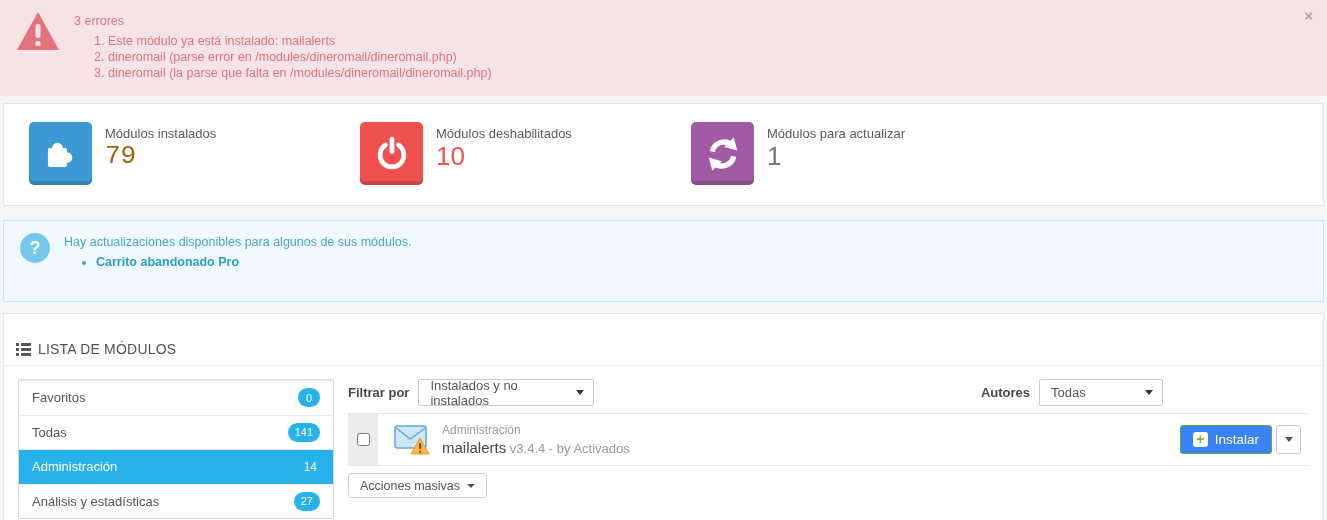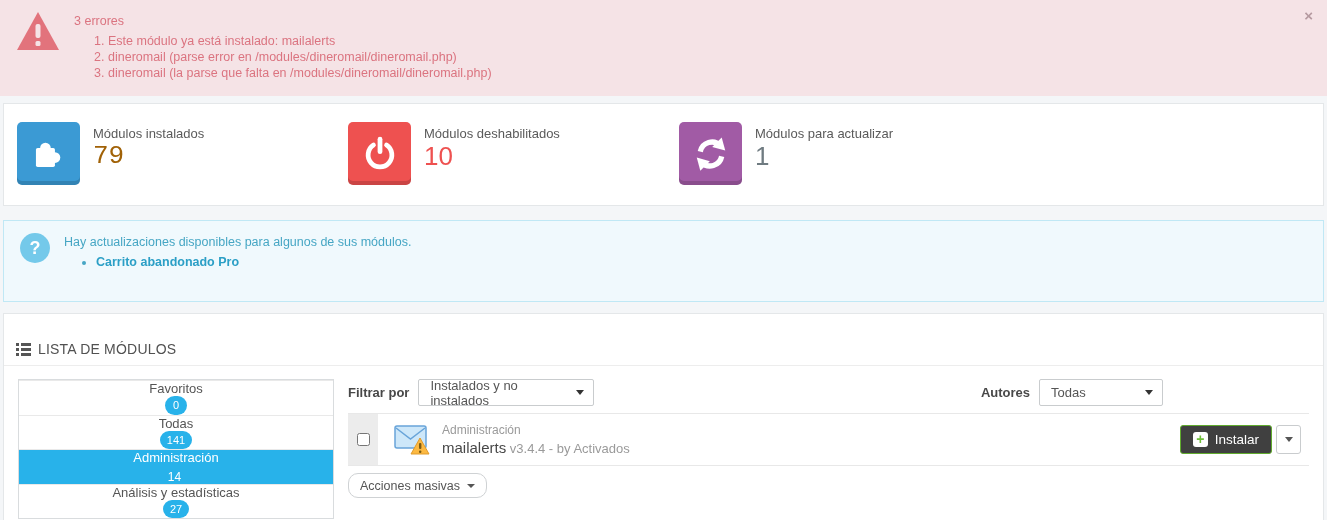--- a/index.html
+++ b/index.html
@@ -13,21 +13,21 @@
   .alert-error-body { color:#db7480; font-size:12.5px; line-height:16px; padding-top:2px; }
   .alert-error-body ol { margin:4px 0 0 0; padding-left:34px; }
   .alert-error-body li { margin:0; }
   .alert-close { position:absolute; right:14px; top:8px; color:#b59aa0; font-size:15px;
     font-weight:bold; cursor:pointer; line-height:1; }
 
   
   .panel { background:#fff; border:1px solid #e4e7e9; margin:0 3px 14px 3px; }
 
   
-  .stats-panel { display:flex; padding:18px 0 20px 0; }
+  .stats-panel { display:flex; padding:18px 0 20px 12px; }
   .stat-card { width:331px; display:flex; gap:13px; padding-left:13px; align-items:flex-start; }
   .stat-tile { width:63px; height:63px; border-radius:5px; display:flex; align-items:center;
     justify-content:center; flex:0 0 auto; box-shadow:inset 0 -4px 0 rgba(0,0,0,0.15); }
   .tile-blue { background:#3b9ad4; }
   .tile-red  { background:#ee5150; }
   .tile-purple { background:#a15ba5; }
   .stat-text { padding-top:4px; }
   .stat-label { font-size:13px; color:#5a5a5a; }
   .stat-value { font-size:26px; line-height:30px; font-weight:400; }
   .val-blue { color:#a16207;font-family:Liberation Mono, monospace; } .val-red { color:#ee5150; } .val-gray { color:#6f7b81; }
@@ -51,21 +51,21 @@
   
   .sidebar { width:316px; flex:0 0 auto; border:1px solid #d9dcde; }
   .side-search { padding:11px 13px 12px 13px; display:flex; }
   .search-btn { width:37px; height:27px; background:#fbfbfb; border:1px solid #c9ccce;
     border-right:none; border-radius:2px 0 0 2px; display:flex; align-items:center;
     justify-content:center; cursor:pointer; }
   .search-input { flex:1; height:27px; border:1px solid #c9ccce; border-radius:0 2px 2px 0;
     padding:0 9px; font-size:13px; color:#555; font-family:inherit; outline:none; }
   .search-input::placeholder { color:#a3a3a3; }
   .side-item { height:34.5px; display:flex; align-items:center; justify-content:space-between;
-    padding:0 13px; border-top:1px solid #e9e9e9; font-size:13px; color:#555; cursor:pointer;flex-direction:column; }
+    padding:0 13px; border-top:1px solid #e9e9e9; font-size:13px; color:#555; cursor:pointer; }
   .side-item.selected { background:#28b2ea; color:#fff; }
   .badge { background:#28b2ea; color:#fff; border-radius:10px; min-width:22px; height:19px;
     padding:0 7px; font-size:11px; display:flex; align-items:center; justify-content:center; }
   .count-plain { font-size:12px; color:#fff; padding-right:3px; }
 
   
   .content { flex:1; }
   .filter-row { display:flex; align-items:center; gap:9px; margin-bottom:7px; }
   .filter-label { font-weight:bold; color:#484848; font-size:13px; }
   .select-box { display:inline-flex; align-items:center; justify-content:space-between;
@@ -79,32 +79,32 @@
   .module-row { display:flex; align-items:center; border-top:1px solid #e8e8e8;
     border-bottom:1px solid #e8e8e8; height:53px; }
   .check-cell { width:30px; align-self:stretch; background:#ececec; display:flex;
     align-items:center; justify-content:center; }
   .module-icon { margin:0 12px 0 16px; position:relative; width:36px; height:30px; }
   .module-text { line-height:17px; }
   .module-cat { font-size:12px; color:#9a9a9a; }
   .module-name { font-size:15px; color:#484848; }
   .module-ver { font-size:13px; color:#9a9a9a; }
   .module-actions { margin-left:auto; margin-right:8px; display:flex; align-items:center; }
-  .btn-install { background:#404040; border:1px solid #60ab2e; color:#fff; height:29px;
+  .btn-install { background:#3b82f6; border:1px solid #60ab2e; color:#fff; height:29px;
     border-radius:3px; padding:0 12px; font-size:13.5px; display:flex; align-items:center;
     gap:7px; cursor:pointer; font-family:inherit; }
   .plus-box { width:15px; height:15px; background:#fff; border-radius:3px; color:#70bf3b;
     font-weight:bold; font-size:14px; line-height:14px; text-align:center; }
   .plus-box::before { content:"+"; }
   .btn-install-caret { width:25px; height:29px; background:#fff; border:1px solid #c9ccce;
     border-radius:3px; margin-left:4px; display:flex; align-items:center; justify-content:center;
     cursor:pointer; }
   .btn-install-caret .caret-down { margin-left:0; border-top-color:#555; }
 
-  .btn-bulk { margin-top:7px; background:#fff; border:1px solid #cfd2d4; border-radius:10px;
+  .btn-bulk { margin-top:7px; background:#fff; border:1px solid #cfd2d4; border-radius:3px;
     height:25px; padding:0 11px; font-size:12.5px; color:#555; display:inline-flex;
     align-items:center; gap:7px; cursor:pointer; font-family:inherit; }
   .btn-bulk .caret-down { margin-left:0; border-top-width:4px; border-top-color:#555; }
 </style>
 </head>
 <body>
 
 <div class="alert-error">
   <svg class="warn-tri" viewBox="0 0 44 40">
     <polygon points="22,1 43,39 1,39" fill="#e2737c"></polygon>

